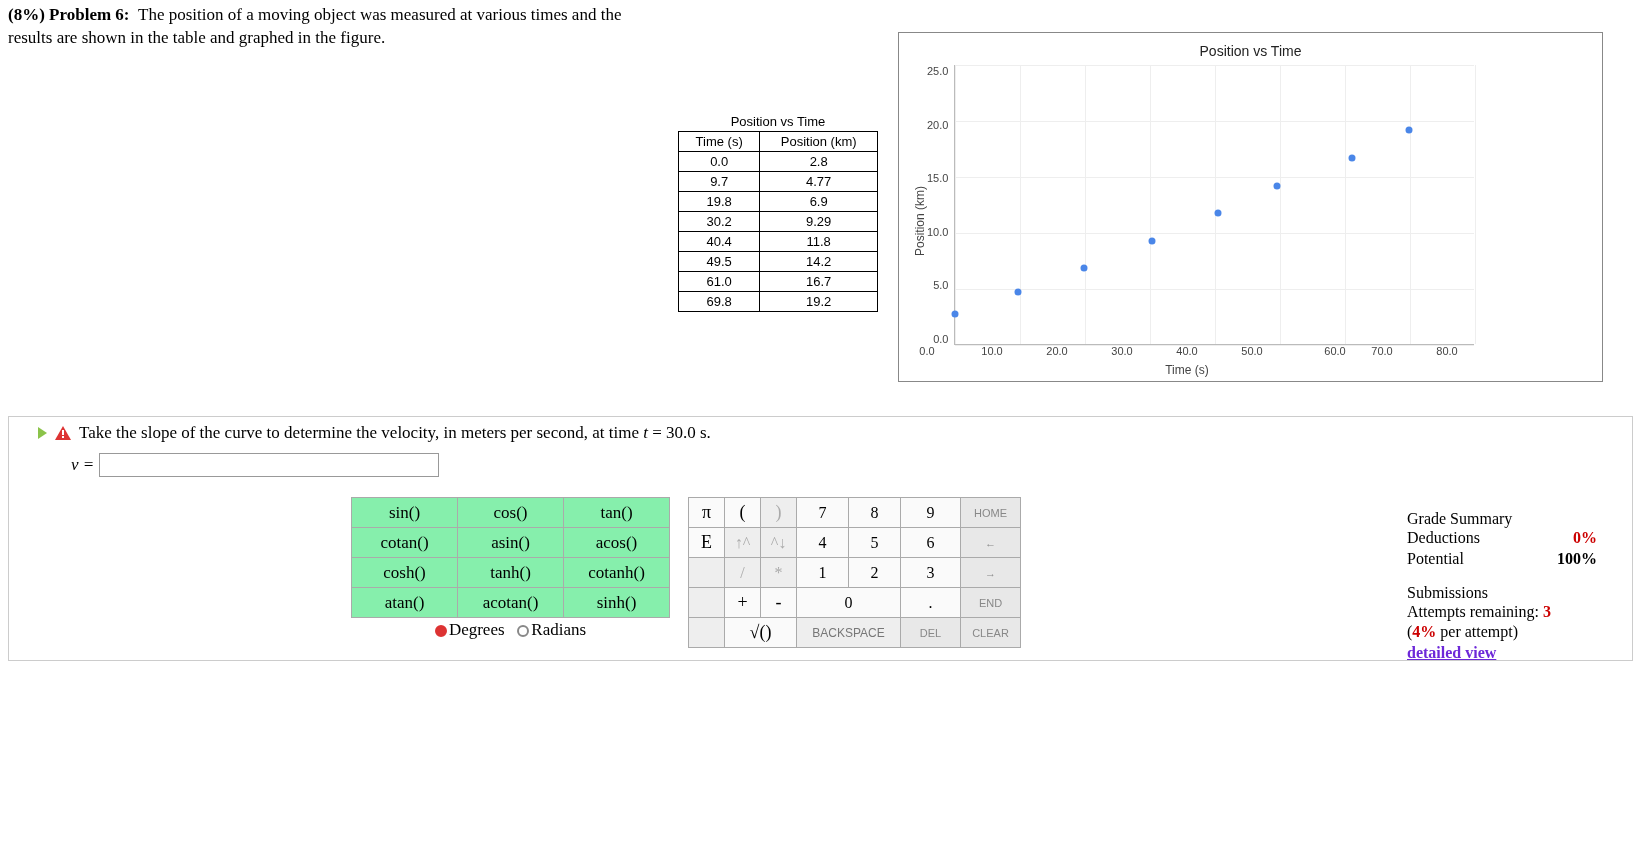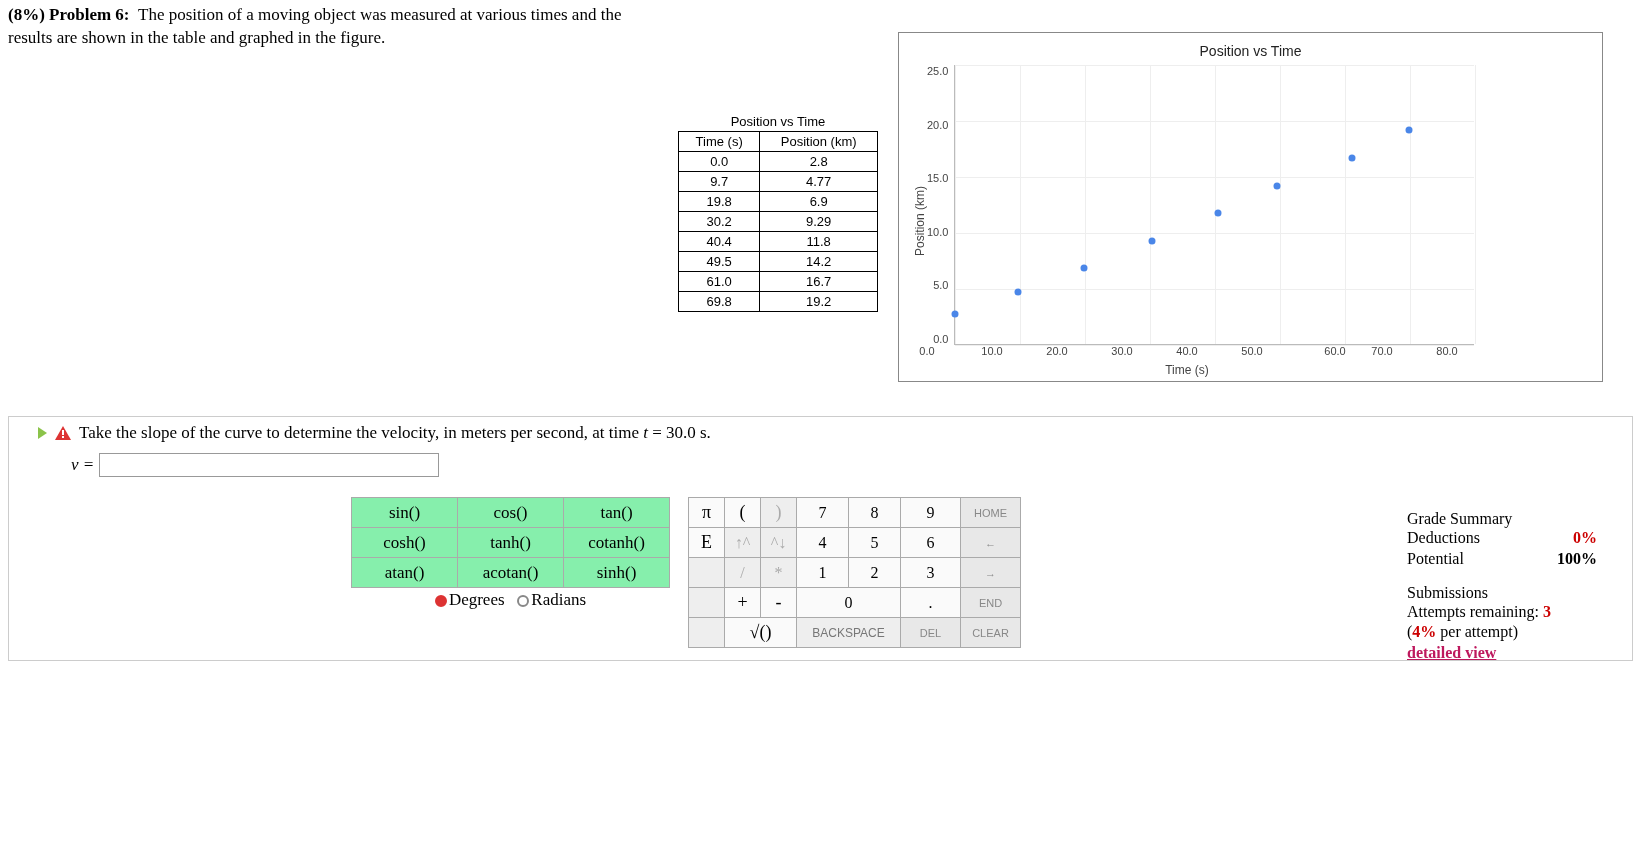--- a/index.html
+++ b/index.html
@@ -61,21 +61,21 @@
   table.num-keys td.wide { width: 104px; font-family: Arial, sans-serif; font-size: 12px; color: #777; background: #eee; }
   table.num-keys td.dim { color: #aaa; background: #eee; }
   table.num-keys td.op { font-size: 18px; }
   table.num-keys td.home { font-family: Arial, sans-serif; font-size: 11px; color: #888; background: #e8e8e8; width: 60px; }
 
   .summary-col { font-size: 16px; }
   .summary-col .st { font-weight: normal; }
   .summary-col .pct0 { color: #c00; font-weight: bold; float: right; }
   .summary-col .pct100 { font-weight: bold; float: right; margin-left: 20px; }
   .summary-col .attn { color: #c00; font-weight: bold; }
-  .summary-col .link { color: #be185d; text-decoration: underline; cursor: pointer; font-weight: bold; }
+  .summary-col .link { color: #6d28d9; text-decoration: underline; cursor: pointer; font-weight: bold; }
   .summary-block { width: 190px; margin-bottom: 14px; }
   .summary-block .row { clear: both; line-height: 1.3; }
   .summary-position { position: absolute; top: 510px; right: 44px; }
 </style>
 </head>
 <body>
 
 <div class="problem-row">
   <div class="problem-text">
     <span class="weight">(8%)</span>
@@ -214,20 +214,25 @@
     <div class="keypad-col">
       <div>
         <table class="func-keys">
           <tbody>
               <tr>
             <td>sin()</td>
             <td>cos()</td>
             <td>tan()</td>
           </tr>
           <tr>
+            <td>cotan()</td>
+            <td>asin()</td>
+            <td>acos()</td>
+          </tr>
+          <tr>
             <td>cosh()</td>
             <td>tanh()</td>
             <td>cotanh()</td>
           </tr>
           <tr>
             <td>atan()</td>
             <td>acotan()</td>
             <td>sinh()</td>
           </tr>
         </tbody>

